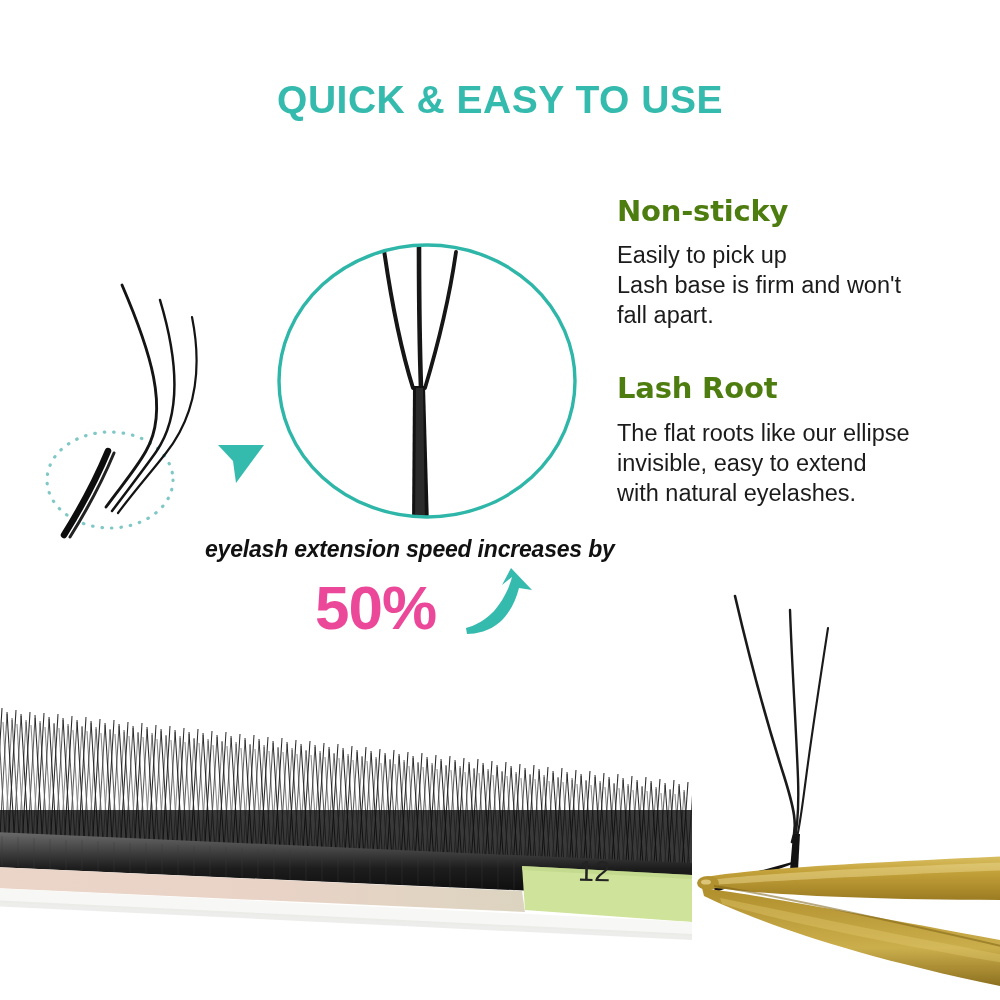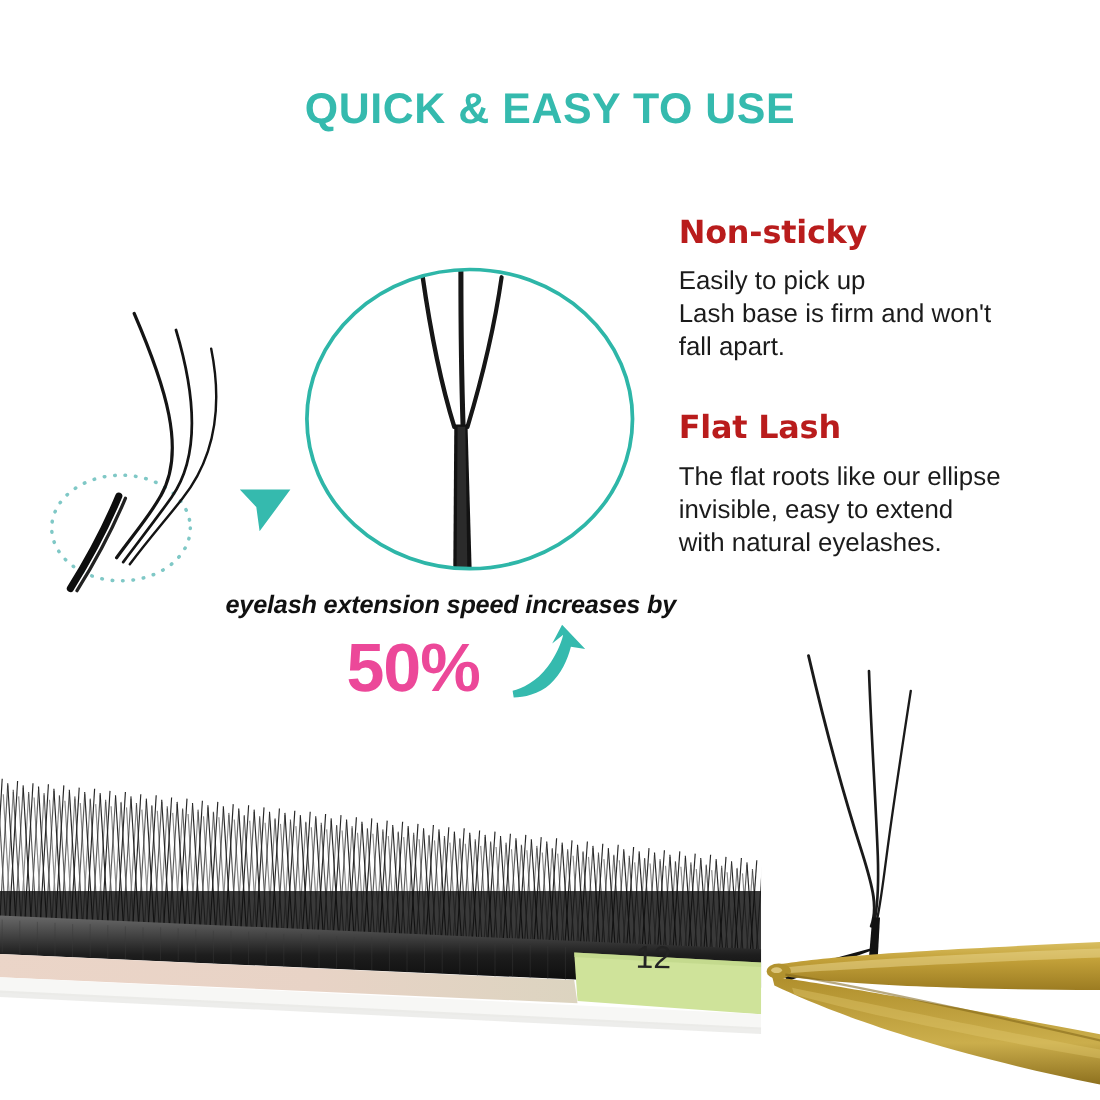--- a/index.html
+++ b/index.html
@@ -27,21 +27,21 @@
     color:#35BAAE;
     font-family:"Liberation Sans", sans-serif;
   }
 
   
   .feat-head {
     position:absolute;
     font-family:"DejaVu Sans", sans-serif;
     font-weight:bold;
     font-size:29px;
-    color:#b91c1c;
+    color:#4d7c0f;
     letter-spacing:-0.2px;
     white-space:nowrap;
   }
   .feat-body {
     position:absolute;
     font-family:Liberation Sans, sans-serif;
     font-size:23.5px;
     line-height:30px;
     color:#1b1b1b;
     white-space:pre-line;
@@ -141,21 +141,21 @@
 
       <ellipse cx="155" cy="145" rx="148" ry="136" fill="none" stroke="#2EB6A8" stroke-width="3.4"></ellipse>
     </svg>
   </div>
 
   <div class="feat-head" id="feat1-head">Non-sticky</div>
   <div class="feat-body" id="feat1-body">Easily to pick up
 Lash base is firm and won't
 fall apart.</div>
 
-  <div class="feat-head" id="feat2-head">Flat Lash</div>
+  <div class="feat-head" id="feat2-head">Lash Root</div>
   <div class="feat-body" id="feat2-body">The flat roots like our ellipse
 invisible, easy to extend
 with natural eyelashes.</div>
 
   <div id="caption">eyelash extension speed increases by</div>
   <div id="pct">50%</div>
   <div id="pct-arrow">
     <svg width="80" height="70" viewBox="0 0 80 70">
       <path d="M4,60 C12,58 26,52 36,38 C44,27 48,17 50,9
                L40,17 L49,0 L70,22 L57,20 C54,32 48,45 38,54

